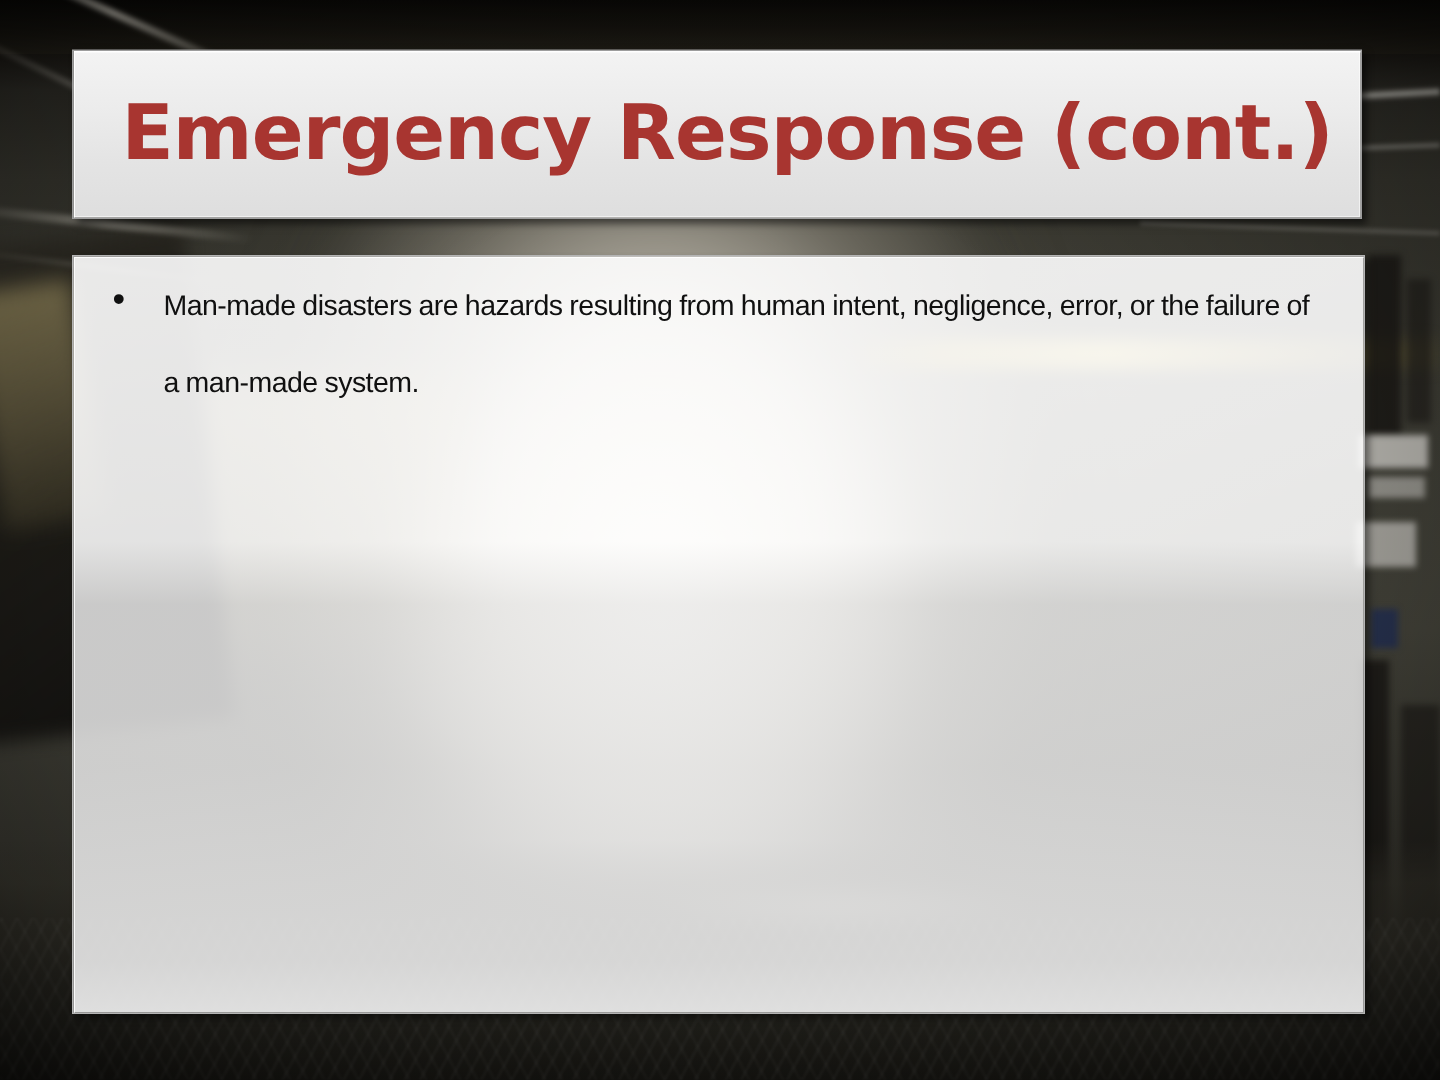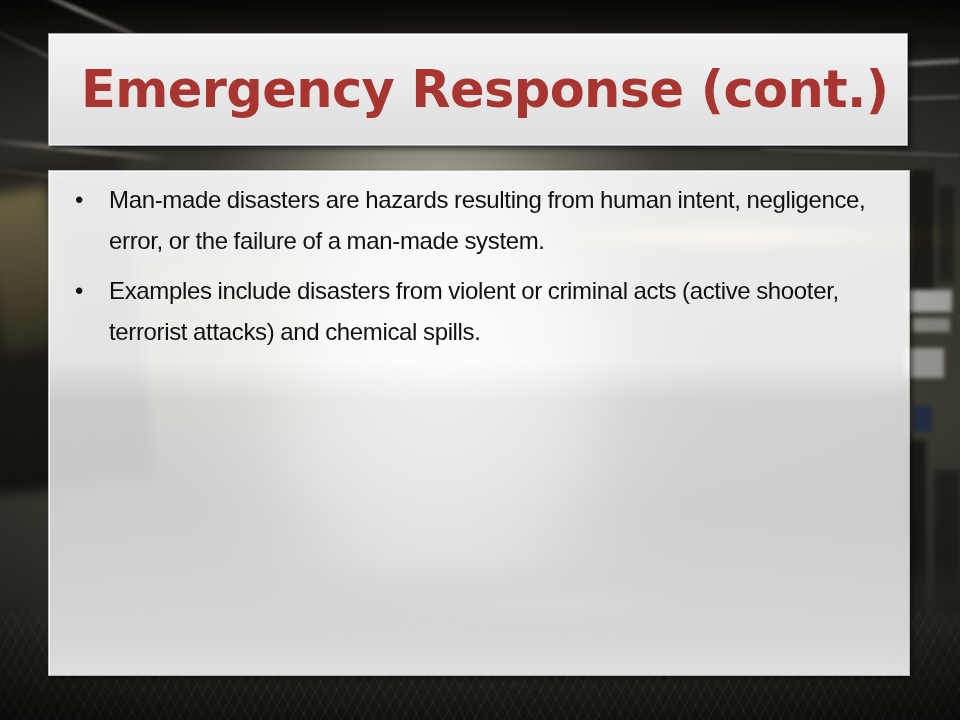--- a/index.html
+++ b/index.html
@@ -258,22 +258,22 @@
     padding: 8px 22px 8px 14px;
     overflow: hidden;
   }
 
   .bullet-list { list-style: none; }
 
   .bullet-item {
     position: relative;
     padding-left: 46px;
     margin-bottom: 9px;
-    font-size: 24px;
-    line-height: 41px;
+    font-size: 19px;
+    line-height: 51px;
     color: #101010;
     font-family: "Liberation Sans", "DejaVu Sans", sans-serif;
     letter-spacing: -0.35px;
     word-spacing: -0.4px;
   }
   .bullet-item:last-child { margin-bottom: 0; }
 
   .bullet-item::before {
     content: "\2022";
     position: absolute;
@@ -324,17 +324,16 @@
     <div class="bg-vignette"></div>
   </div>
 
   <div class="title-box">
     <span class="title-text">Emergency Response (cont.)</span>
   </div>
 
   <div class="body-panel">
     <ul class="bullet-list">
       <li class="bullet-item">Man-made disasters are hazards resulting from human intent, negligence, error, or the failure of a man-made system.</li>
-      <li class="bullet-item">Examples include disasters from violent or criminal acts (active shooter, terrorist attacks) and chemical spills.</li>
     </ul>
   </div>
 
 </div>
 
 </body></html>

